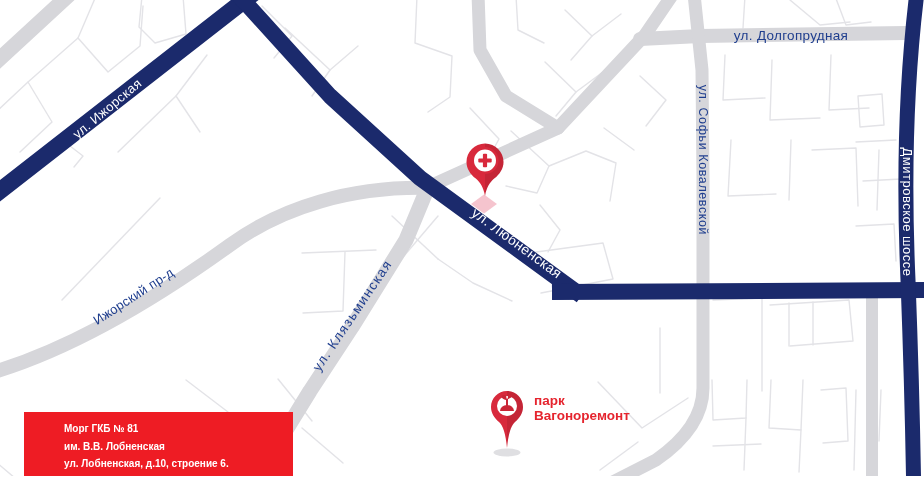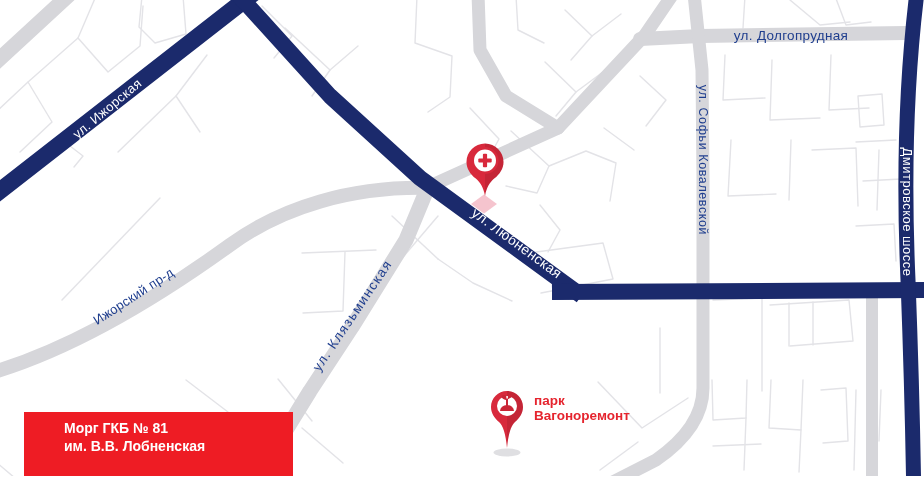--- a/index.html
+++ b/index.html
@@ -9,21 +9,21 @@
   }
   svg{display:block}
   .minor{stroke:#e3e3e7;stroke-width:1.4;fill:none;stroke-linecap:round;stroke-linejoin:round;}
   .gray-road{stroke:#d6d6da;fill:none;stroke-linecap:round;stroke-linejoin:round;}
   .blue-road{stroke:#1b2a6c;fill:none;stroke-linecap:square;stroke-linejoin:round;}
   .lbl{fill:#1f3e8e;font-family:"Liberation Sans",sans-serif;font-size:13.5px;letter-spacing:.3px;}
   .lbl-white{fill:#ffffff;font-family:"Liberation Sans",sans-serif;font-size:13.5px;letter-spacing:.4px;}
   .lbl-red{fill:#e5242e;font-family:"Liberation Sans",sans-serif;font-size:13.5px;font-weight:bold;}
   .info-box{
     position:absolute;left:24px;top:412px;width:269px;height:69px;box-sizing:border-box;
-    background:#ee1c24;color:#ffffff;font-weight:bold;font-size:14px;line-height:17.5px;
+    background:#ee1c24;color:#ffffff;font-weight:bold;font-size:10px;line-height:17.5px;
     padding:8px 6px 0 40px;
   }
   .info-box span{display:block;white-space:nowrap;}
 </style>
 </head>
 <body>
 
 <div class="map-frame">
   <svg width="924" height="504" viewBox="0 0 924 504">
 
@@ -153,14 +153,15 @@
         <rect x="-1" y="-7.5" width="2" height="9" fill="#c92536"></rect>
         <path fill="#c92536" d="M-1,-6 C-6,-7 -7,-11 -3,-11 C0,-11 -0.5,-8 -1,-6 Z"></path>
         <path fill="#c92536" d="M1,-7 C5,-8 7,-11.5 3.5,-11.5 C0.5,-11.5 0.8,-9 1,-7 Z"></path>
       </g>
     </g>
   </svg>
 
   <div class="info-box">
     <span>Морг ГКБ № 81</span>
     <span>им. В.В. Лобненская</span>
+    <span>ул. Лобненская, д.10, строение 6.</span>
   </div>
 </div>
 
 </body></html>

